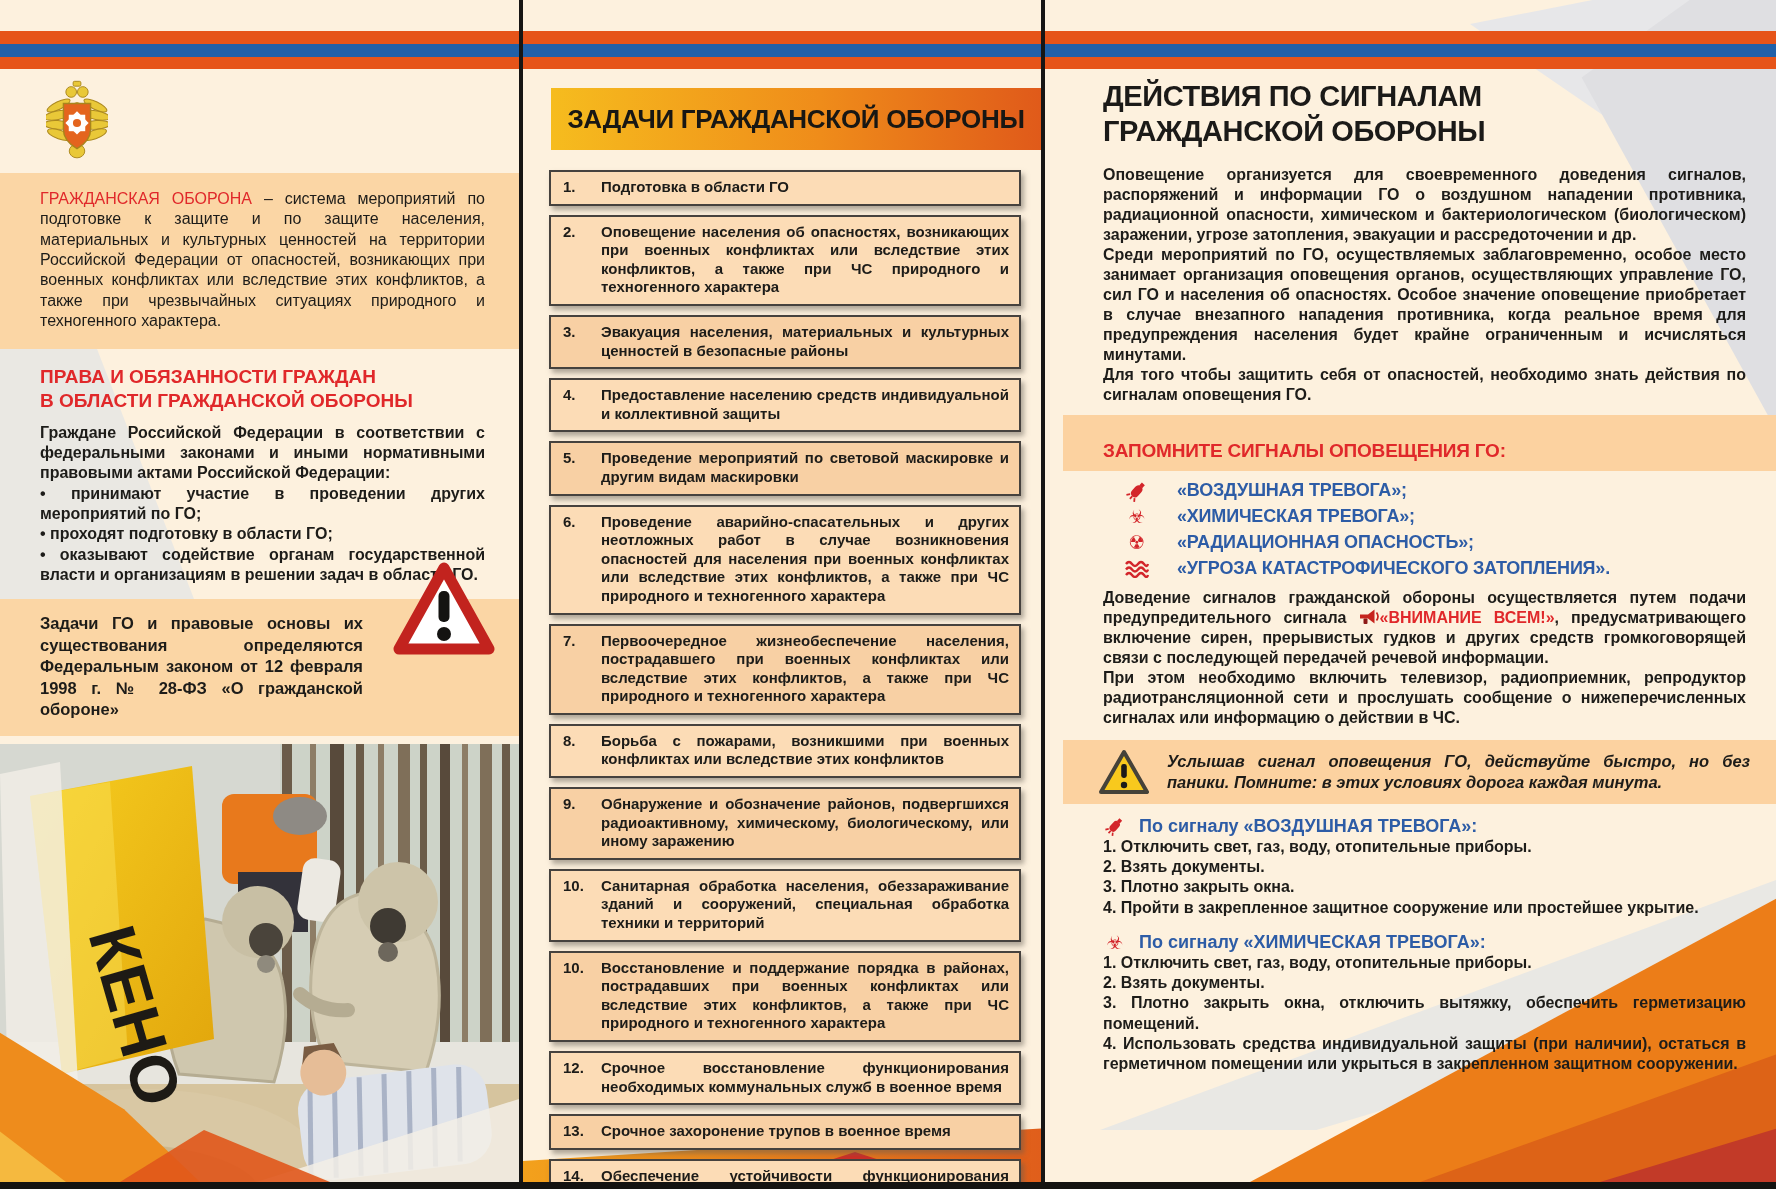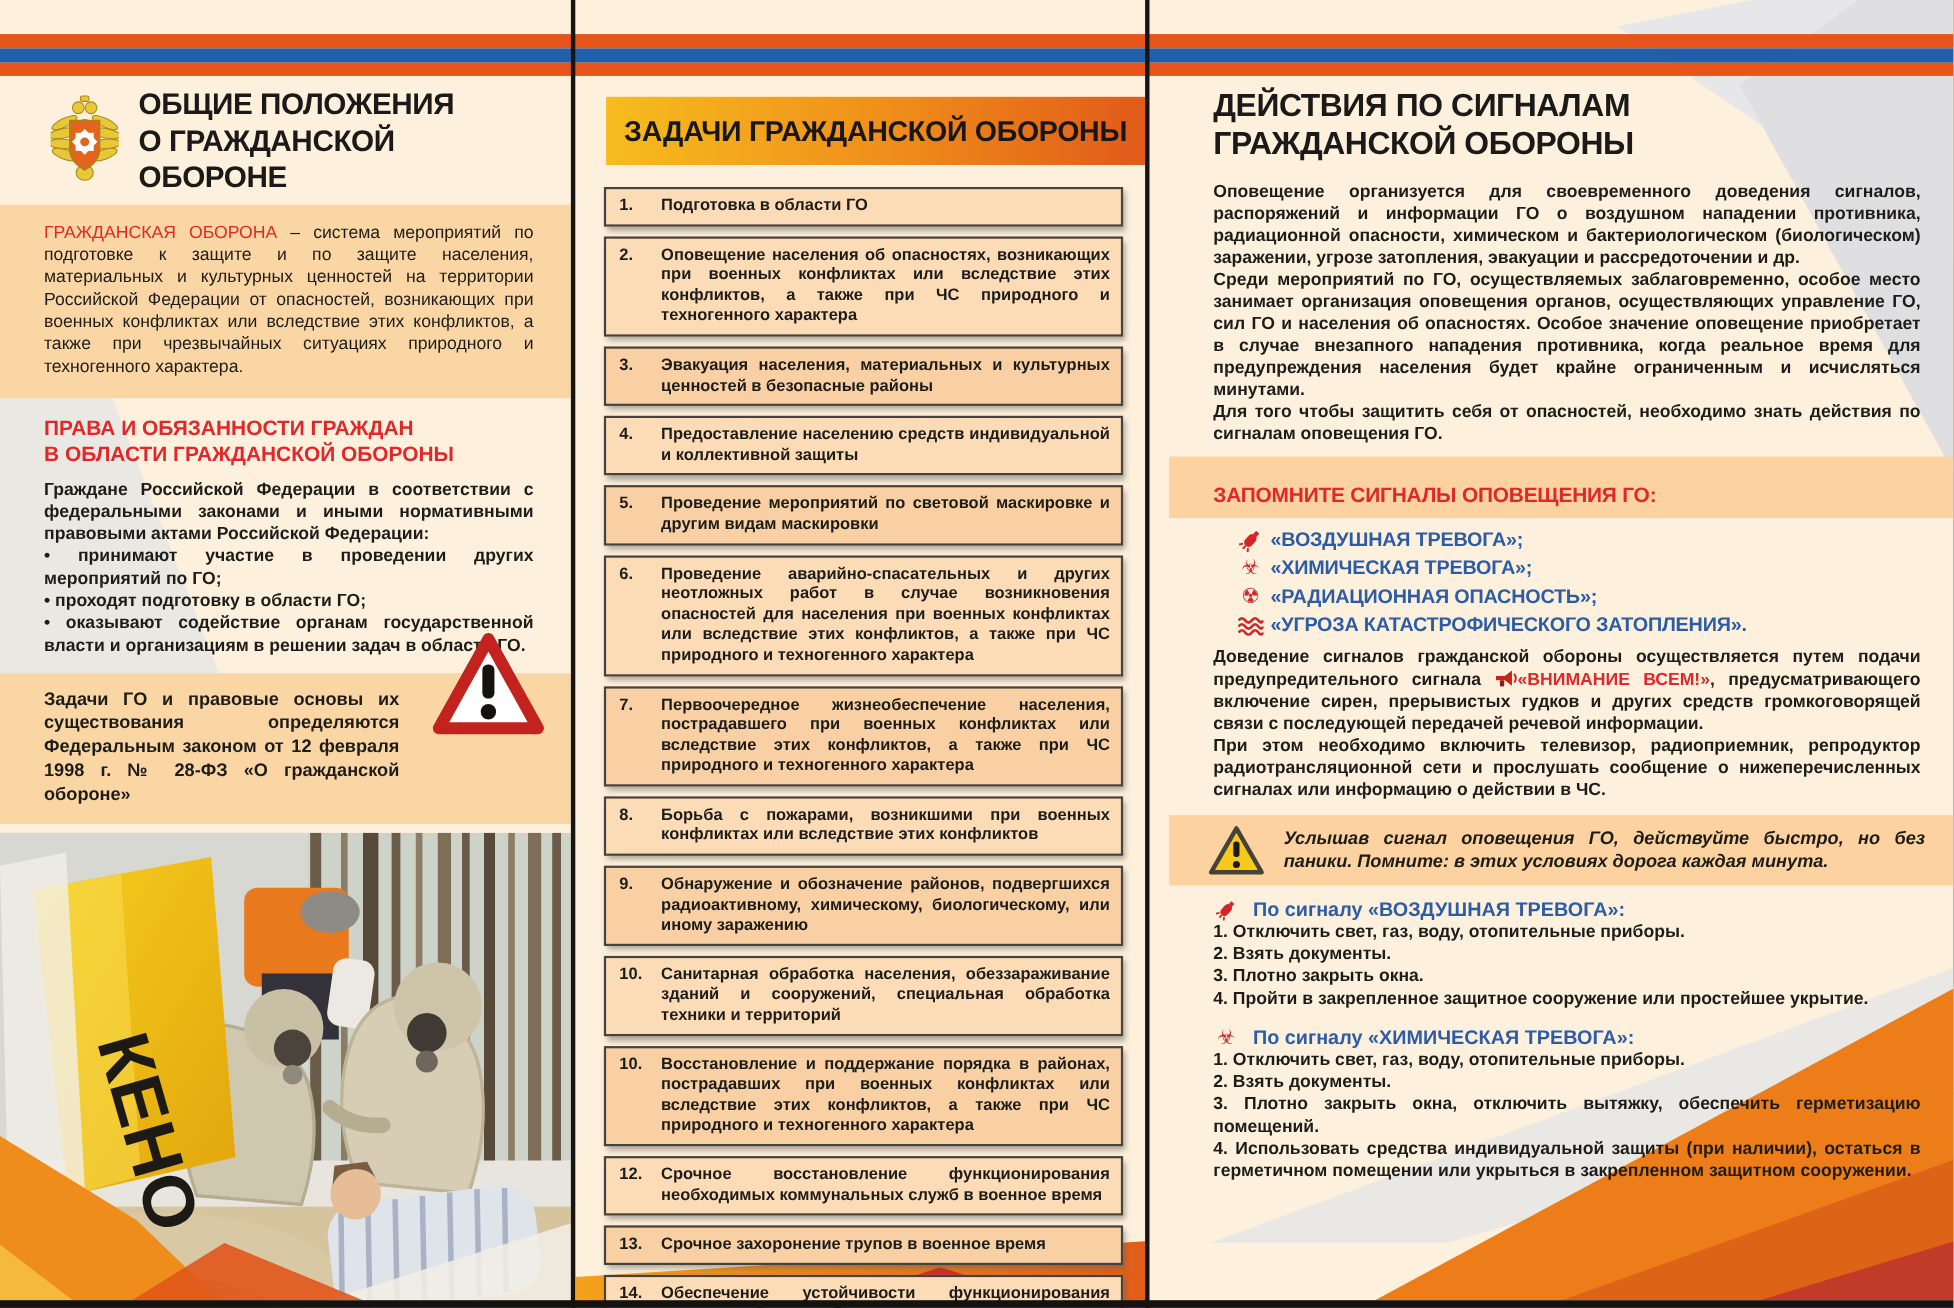--- a/index.html
+++ b/index.html
@@ -77,21 +77,21 @@
   .task .txt{flex:1;text-align:justify;}
   
   .right-inner{padding:0 48px 0 40px;}
   .right-title{margin-top:10px;font-weight:bold;font-size:29px;line-height:1.2;
     color:#1b1a18;letter-spacing:-.4px;}
   .rp{font-size:16px;font-weight:bold;line-height:1.25;text-align:justify;color:#1d1c19;}
   .rp-group{margin-top:16px;}
   .band{background:#fcd2a0;margin:10px -48px 0 -40px;padding:25px 48px 9px 40px;}
   .remember{color:#e0282a;font-weight:bold;font-size:19px;letter-spacing:-.2px;}
   .signals{margin-top:7px;}
-  .signal-row{display:flex;align-items:center;gap:6px;height:26px;padding-left:22px;}
+  .signal-row{display:flex;align-items:center;gap:28px;height:26px;padding-left:22px;}
   .signal-label{color:#2d5ca6;font-weight:bold;font-size:18px;letter-spacing:-.2px;}
   .glyph-icon{font-family:"DejaVu Sans",sans-serif;color:#d3252a;font-size:19px;line-height:1;
     width:24px;text-align:center;}
   .icon-box{width:24px;display:flex;justify-content:center;}
   .announce{margin-top:6px;}
   .red-strong{color:#e0282a;}
   .alert-band{display:flex;align-items:center;gap:16px;margin:12px -48px 0 -40px;
     padding:8px 44px 8px 34px;background:#fcd2a0;}
   .alert-text{font-size:16.5px;font-weight:bold;font-style:italic;line-height:1.25;text-align:justify;}
   .sig-section{margin-top:12px;}
@@ -149,24 +149,20 @@
             <ellipse cx="32" cy="44" rx="12" ry="20"></ellipse>
           </g>
           <path d="M18 25 h28 v27 c0 10 -8 16 -14 19.5 c-6 -3.5 -14 -9.5 -14 -19.5 Z" fill="#e4641e" stroke="#a8851c" stroke-width="1.5"></path>
           <g transform="translate(32 45)">
             <rect x="-8.5" y="-8.5" width="17" height="17" fill="#ffffff"></rect>
             <rect x="-8.5" y="-8.5" width="17" height="17" fill="#ffffff" transform="rotate(45)"></rect>
             <circle r="4.2" fill="#e4641e"></circle>
           </g>
         </svg>
       </span>
-      <div class="left-title">
-        <div>ОБЩИЕ ПОЛОЖЕНИЯ</div>
-        <div>О ГРАЖДАНСКОЙ ОБОРОНЕ</div>
-      </div>
     </div>
 
     <div class="block-peach left-intro">
       <span class="red-lead">ГРАЖДАНСКАЯ ОБОРОНА</span><span> – система мероприятий по подготовке к защите и по защите населения, материальных и культурных ценностей на территории Российской Федерации от опасностей, возникающих при военных конфликтах или вследствие этих конфликтов, а также при чрезвычайных ситуациях природного и техногенного характера.</span>
     </div>
 
     <div class="left-rights">
       <div class="rights-heading">
         <div>ПРАВА И ОБЯЗАННОСТИ ГРАЖДАН</div>
         <div>В ОБЛАСТИ ГРАЖДАНСКОЙ ОБОРОНЫ</div>

